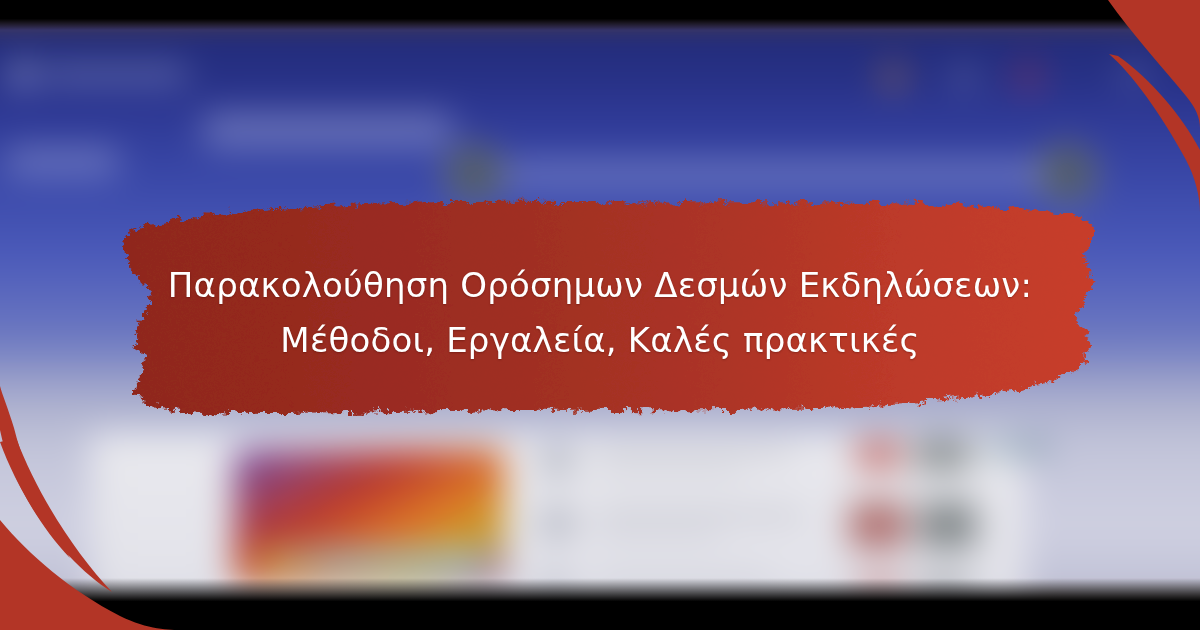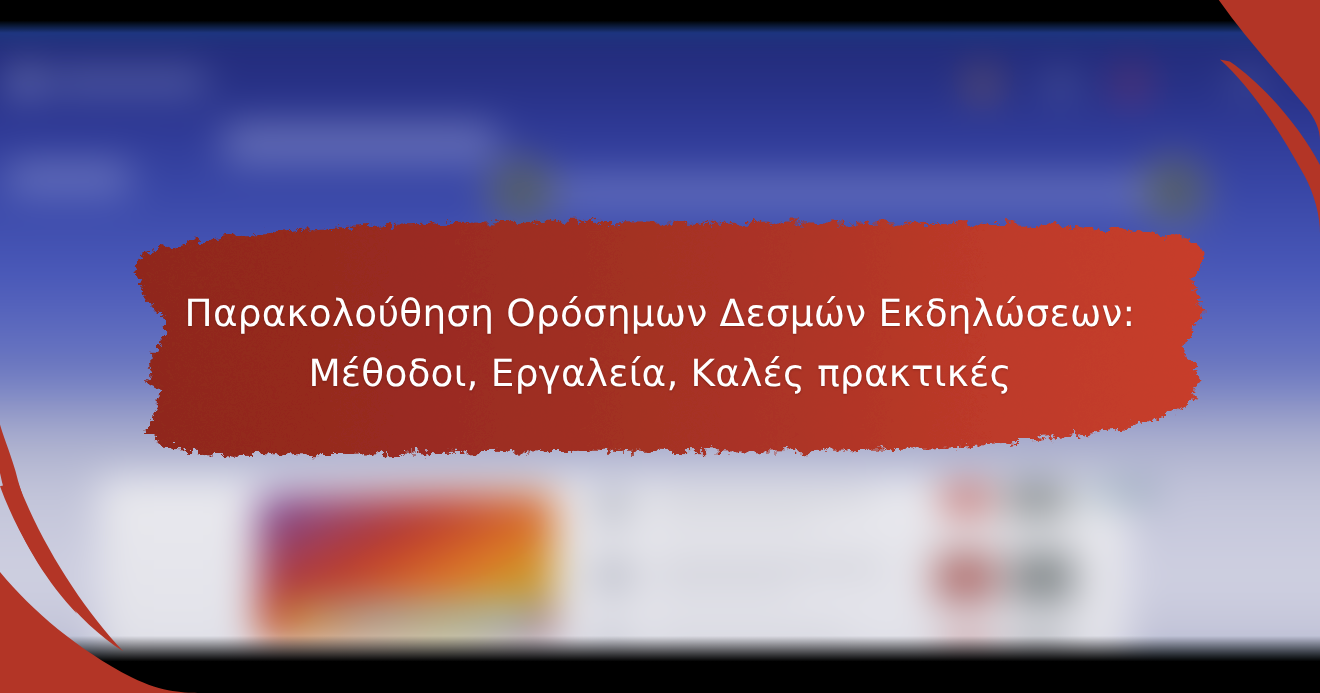--- a/index.html
+++ b/index.html
@@ -9,21 +9,21 @@
   }
   body {
     font-family: "DejaVu Sans", "Liberation Sans", sans-serif;
   }
 
   #canvas {
     position: relative;
     width: 1200px;
     height: 630px;
     overflow: hidden;
-    background: #0369a1;
+    background: #a16207;
   }
 
   
   .bg-wrap {
     position: absolute;
     inset: 0;
     overflow: hidden;
   }
   .bg-photo {
     position: absolute;

